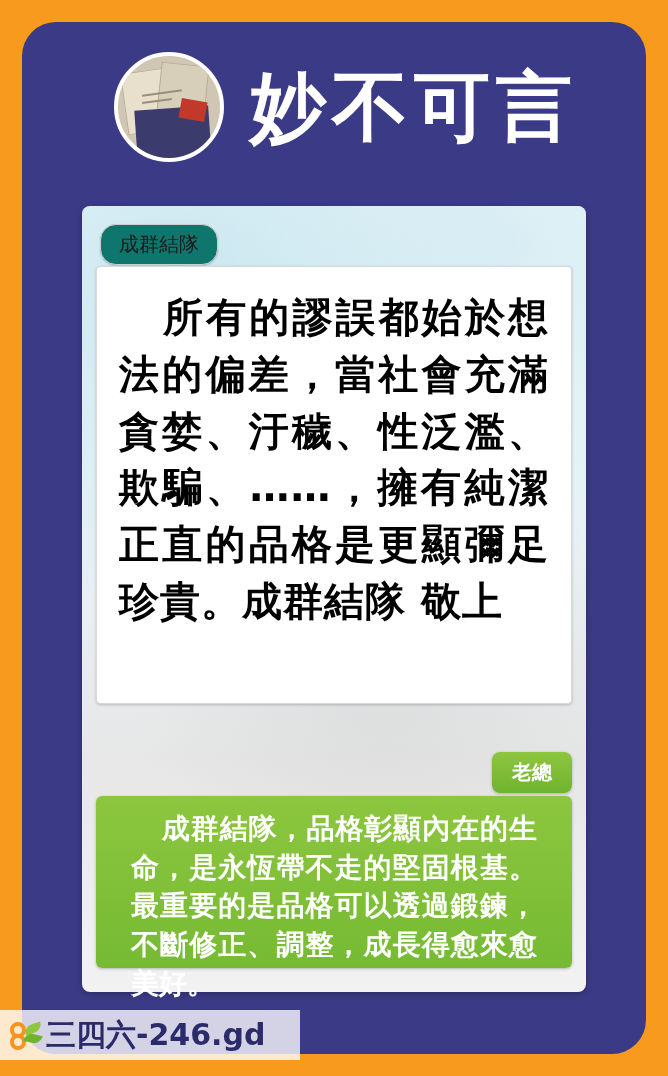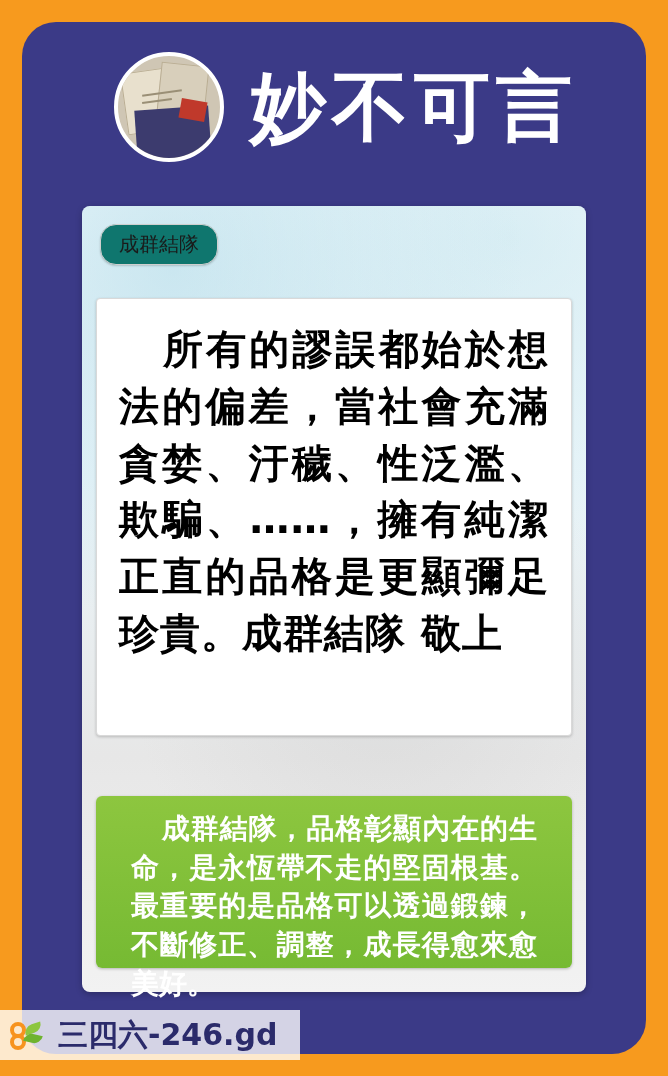--- a/index.html
+++ b/index.html
@@ -125,21 +125,20 @@
     position: absolute;
     left: 96px;
     top: 266px;
     width: 476px;
     height: 438px;
     background: #ffffff;
     border: 1px solid #d9d9d9;
     border-radius: 4px;
     box-shadow: 0 1px 3px rgba(0,0,0,0.2);
     padding: 22px 22px 14px 22px;
-    margin-top: 32px;
   }
   .bubble-main p {
     font-size: 40px;
     line-height: 1.42;
     color: #000000;
     font-weight: bold;
     text-indent: 1.1em;
     letter-spacing: 1px;
     font-family: "DejaVu Sans", sans-serif;
     text-align: justify;
@@ -210,21 +209,21 @@
     background: #8dc63f; border-radius: 9px 0 9px 0; transform: rotate(-18deg);
   }
   .wm-icon .leaf2 {
     position: absolute; left: 16px; top: 16px; width: 18px; height: 9px;
     background: #6fb32f; border-radius: 9px 0 9px 0; transform: rotate(14deg);
   }
   .wm-text {
     font-size: 30px;
     color: #2b2b6b;
     font-weight: bold;
-    margin-left: 16px;
+    margin-left: 4px;
     letter-spacing: 0px;
     font-family: "DejaVu Sans", sans-serif;
   }
 </style>
 </head>
 <body>
 
 <div id="root">
 
   <div class="panel"></div>
@@ -244,20 +243,21 @@
   <div class="card">
     <div class="card-wash"></div>
   </div>
 
   <div class="tag">成群結隊</div>
 
   <div class="bubble-main">
     <p>所有的謬誤都始於想法的偏差，當社會充滿貪婪、汙穢、性泛濫、欺騙、……，擁有純潔正直的品格是更顯彌足珍貴。成群結隊 敬上</p>
   </div>
 
+  <div class="tag-green">老總</div>
 
   <div class="bubble-green">
     <p>成群結隊，品格彰顯內在的生命，是永恆帶不走的堅固根基。最重要的是品格可以透過鍛鍊，不斷修正、調整，成長得愈來愈美好。</p>
   </div>
 
   <div class="watermark">
     <div class="wm-icon">
       <div class="ring"></div>
       <div class="ring2"></div>
       <div class="leaf"></div>

